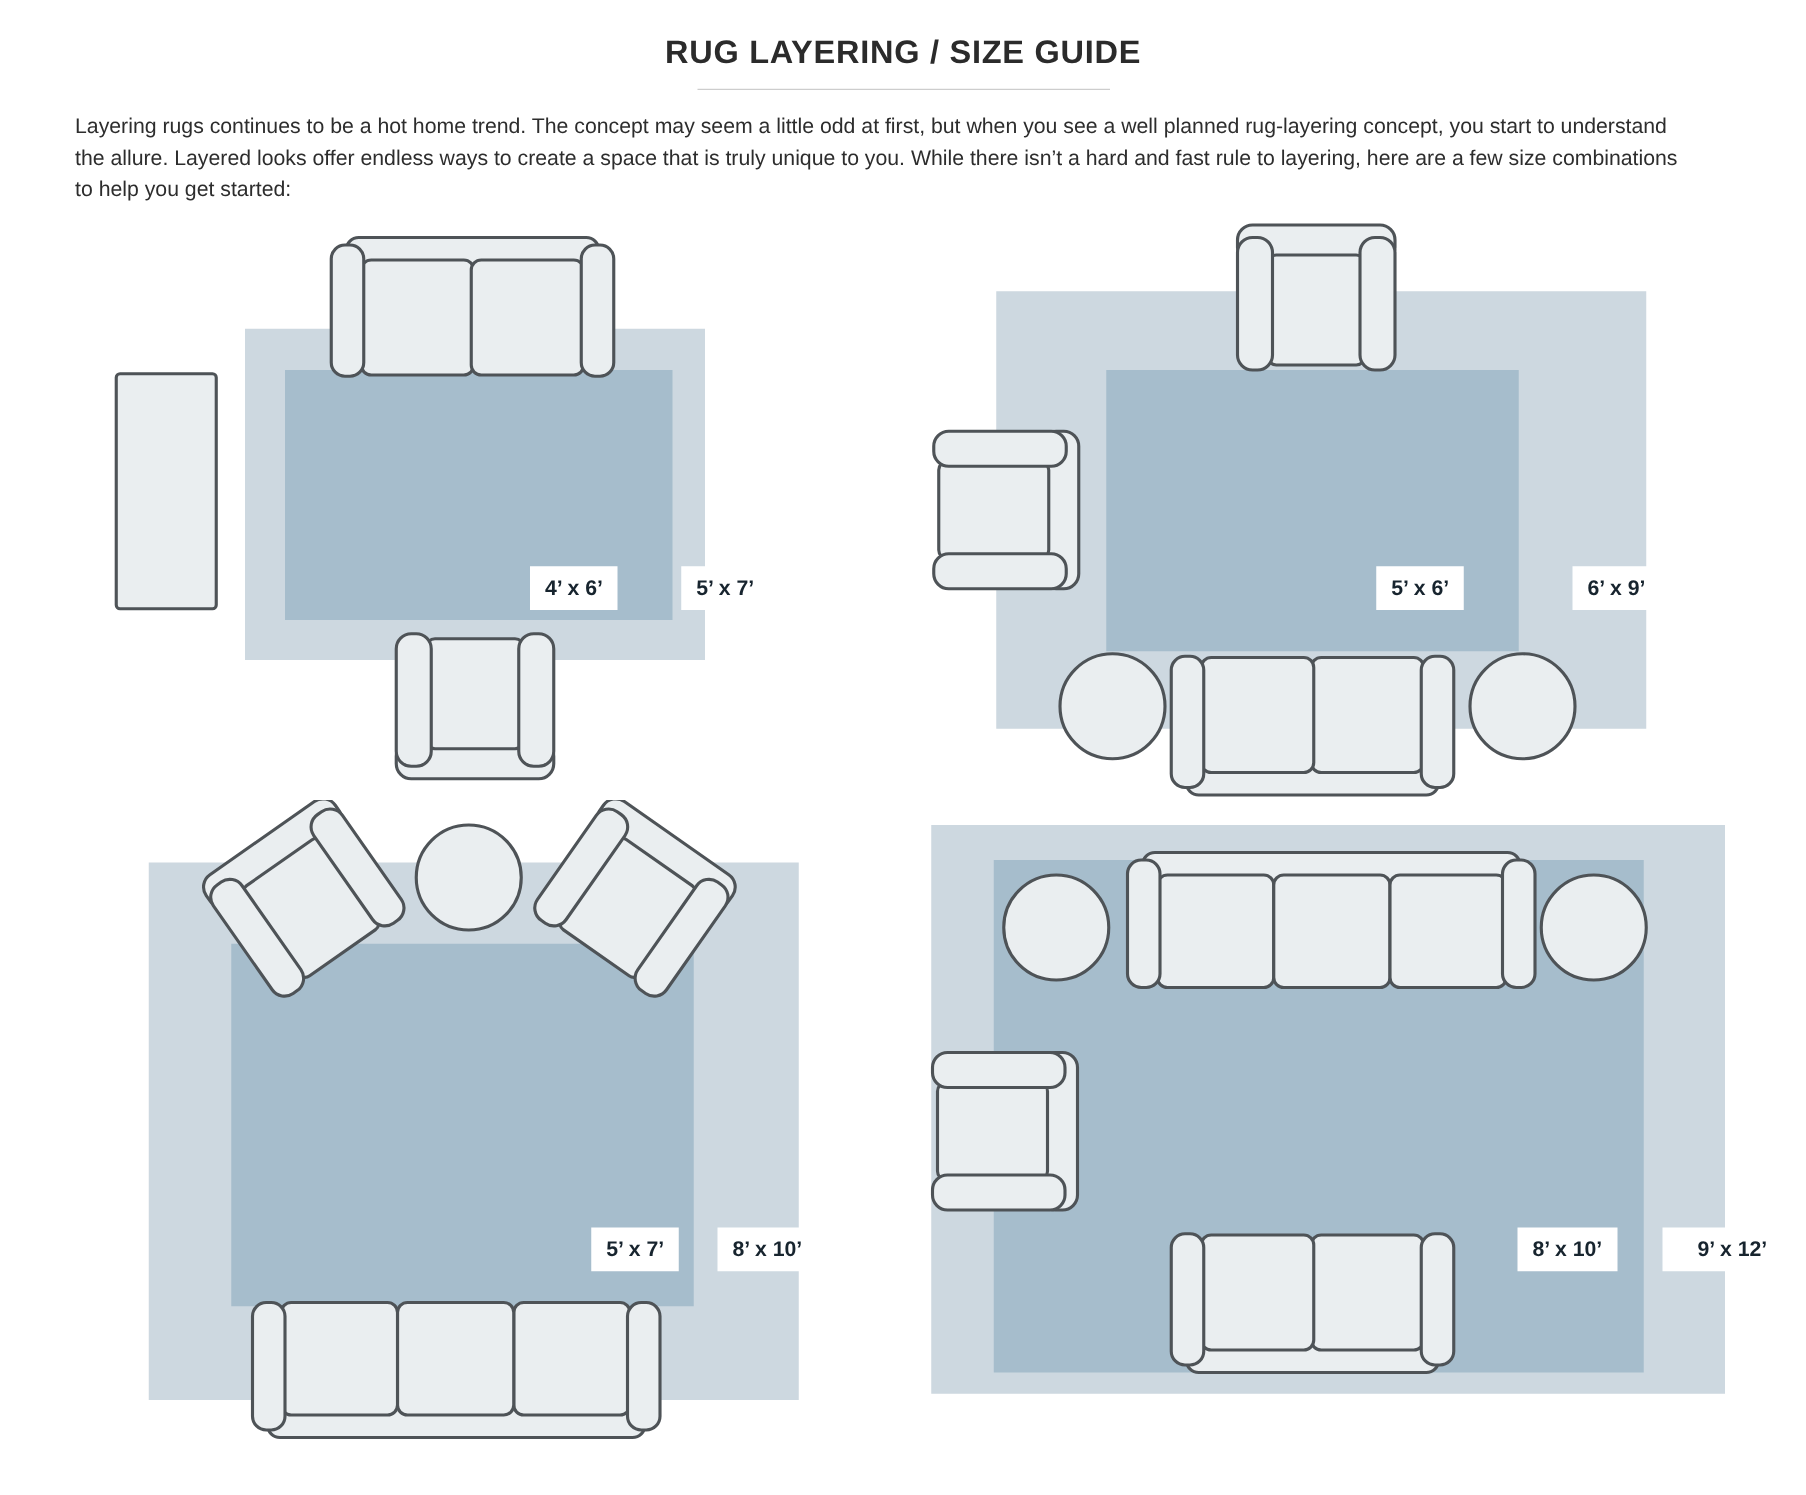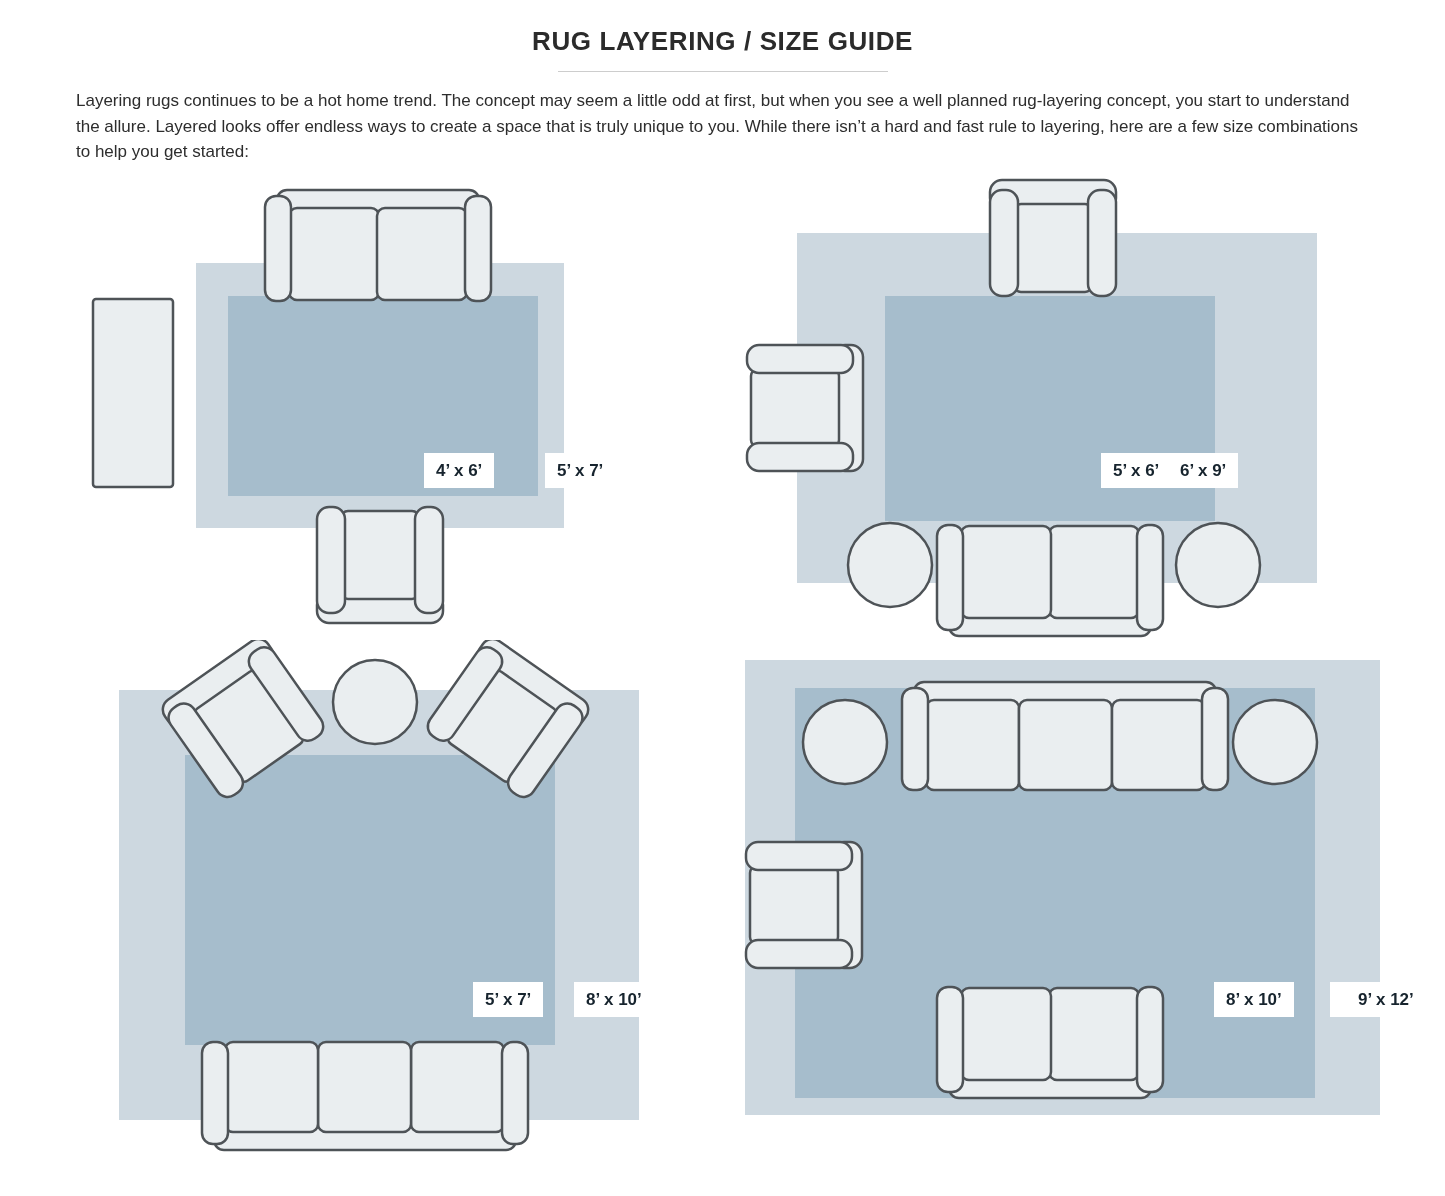--- a/index.html
+++ b/index.html
@@ -2,21 +2,21 @@
 <html style="--outer-rug: #cdd8e0; --inner-rug: #a6bdcc; --furniture-fill: #eaeef0; --furniture-stroke: #4e5357;"><head>
 <meta charset="utf-8">
 <style>
   * { margin:0; padding:0; box-sizing:border-box; }
   html,body { background:#ffffff; }
   body { font-family:"Liberation Sans", sans-serif; }
   .page { position:relative; width:1445px; height:1196px; margin:0 auto; background:#fff; overflow:hidden; }
 
   .page-title { padding-top:26px; text-align:center; font-size:26px; font-weight:bold; letter-spacing:.6px; color:#2b2b2b; }
   .title-divider { width:330px; border-top:1px solid #cdcdcd; margin:14px auto 16px auto; }
-  .intro { margin:0 76px; max-width:1295px; font-size:17px; line-height:1.5; color:#2d2d2d; }
+  .intro { margin:0 60px; max-width:1295px; font-size:17px; line-height:1.5; color:#2d2d2d; }
 
   .diagram { position:absolute; }
   .diagram svg { display:block; }
 
   .size-label {
     position:absolute; background:#ffffff; color:#17242e;
     font-weight:bold; font-size:17px; line-height:1; padding:9px 12px;
     white-space:nowrap;
   }
 
@@ -107,21 +107,21 @@
       <use href="#sofa3" class="furn" transform="translate(170,30)"></use>
       <use href="#armchair" class="furn" transform="translate(9,195) rotate(90,65,60)"></use>
       <use href="#sofa2" class="furn" transform="translate(205,335) rotate(180,115,57.5)"></use>
     </svg>
   </div>
 
   <div class="size-label" style="left:424px; top:453px;">4’ x 6’</div>
   <div class="size-label" style="left:545px; top:453px;">5’ x 7’</div>
 
   <div class="size-label" style="left:1101px; top:453px;">5’ x 6’</div>
-  <div class="size-label" style="left:1168px; top:453px;">6’ x 9’</div>
+  <div class="size-label" style="left:1258px; top:453px;">6’ x 9’</div>
 
   <div class="size-label" style="left:473px; top:982px;">5’ x 7’</div>
   <div class="size-label" style="left:574px; top:982px;">8’ x 10’</div>
 
   <div class="size-label" style="left:1214px; top:982px;">8’ x 10’</div>
   <div class="size-label" style="left:1330px; top:982px;padding-left:28px;">9’ x 12’</div>
 
 </div>
 
 </body></html>

